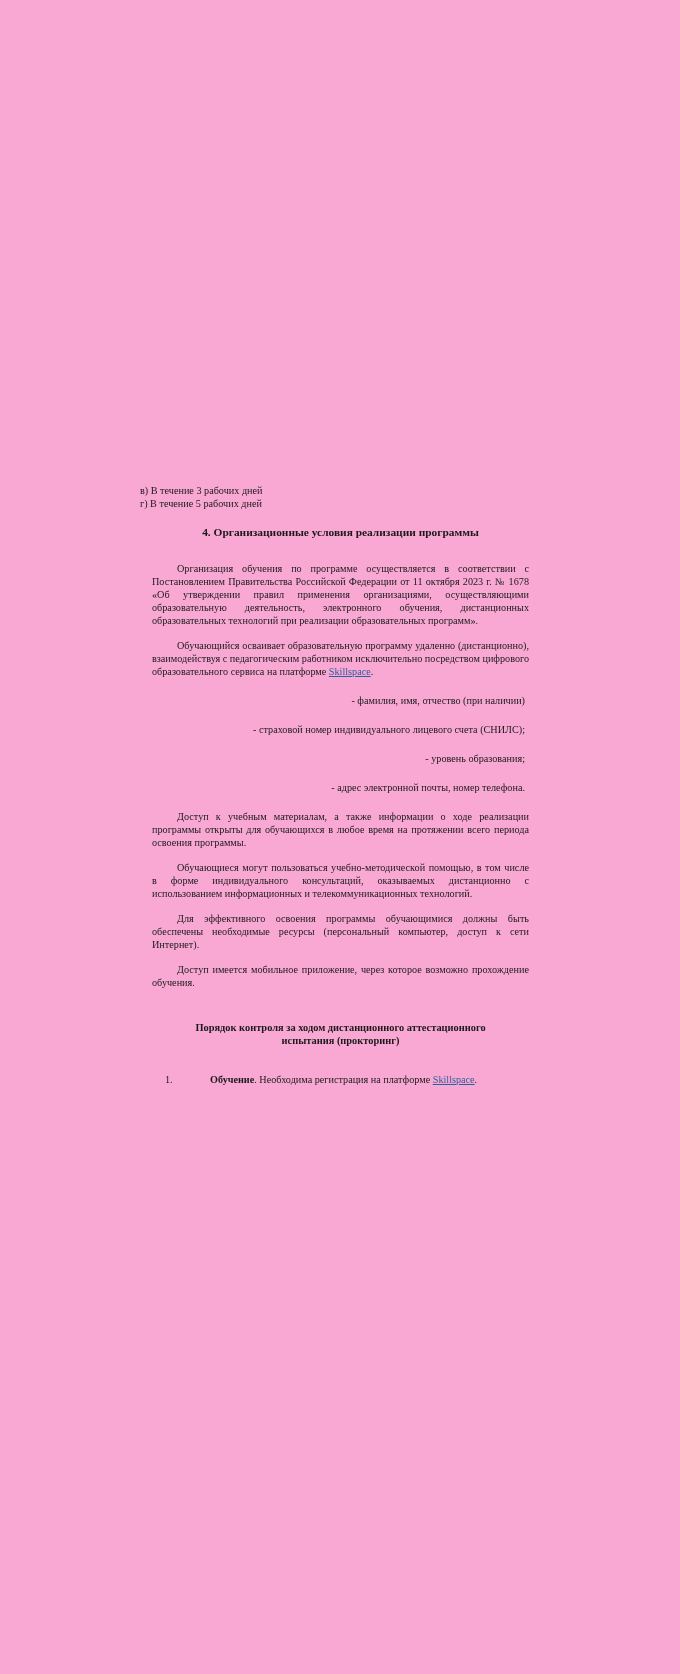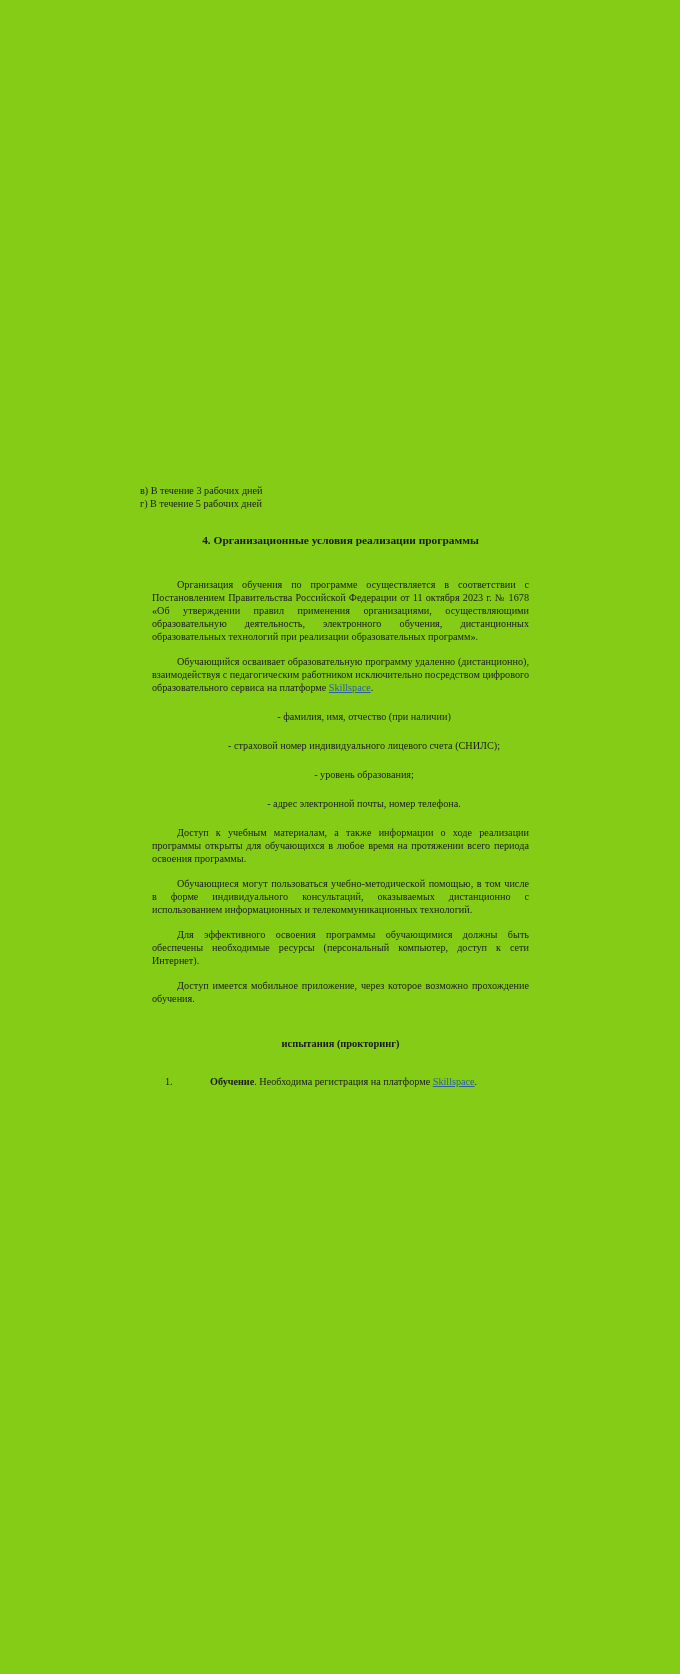--- a/index.html
+++ b/index.html
@@ -16,21 +16,21 @@
     color: #1a1a1a;
     -webkit-font-smoothing: antialiased;
   }
 
   .page {
     position: absolute;
     top: 0;
     left: 0;
     width: 680px;
     height: 1674px;
-    background: #84cc16;
+    background: #f9a8d4;
     overflow: hidden;
   }
 
   
   .doc-body {
     position: absolute;
     left: 140px;
     top: 484px;
     width: 401px;
   }
@@ -51,21 +51,21 @@
   
   .answer-line {
     margin: 0;
     font-size: 10.2px;
     line-height: 13.0px;
     text-align: left;
     text-indent: 0;
   }
 
   .h-section {
-    margin: 8px;
+    margin: 0;
     font-size: 11.4px;
     line-height: 14px;
     font-weight: bold;
     text-align: center;
     text-indent: 0;
   }
 
   .h-center {
     margin: 0;
     font-size: 10.4px;
@@ -76,21 +76,21 @@
   }
 
   .spacer-sm { height: 11px; }
   .spacer-md { height: 15px; }
   .spacer-lg { height: 20px; }
 
   .list-dash {
     margin: 16px;
     font-size: 10.2px;
     line-height: 13.0px;
-    text-align: center;
+    text-align: right;
     text-indent: 0;
     padding-left: 47px;
   }
 
   .numbered-row {
     display: block;
     font-size: 10.2px;
     line-height: 13.0px;
     text-align: left;
     padding-left: 25px;
@@ -145,20 +145,21 @@
     <p class="p p-indent">Обучающиеся могут пользоваться учебно-методической помощью, в том числе в форме индивидуального консультаций, оказываемых дистанционно с использованием информационных и телекоммуникационных технологий.</p>
 
     <p class="p p-indent">Для эффективного освоения программы обучающимися должны быть обеспечены необходимые ресурсы (персональный компьютер, доступ к сети Интернет).</p>
 
 
     <p class="p p-indent">Доступ имеется мобильное приложение, через которое возможно прохождение обучения.</p>
 
 
     <div class="spacer-lg"></div>
 
+    <p class="h-center">Порядок контроля за ходом дистанционного аттестационного</p>
     <p class="h-center">испытания (прокторинг)</p>
 
     <div class="spacer-md"></div>
 
     <p class="numbered-row"><span class="num">1.</span><span class="ntext"><b>Обучение</b><span>. Необходима регистрация на платформе </span><span class="link">Skillspace</span><span>.</span></span></p>
 
   </div>
 
 </div>
 

